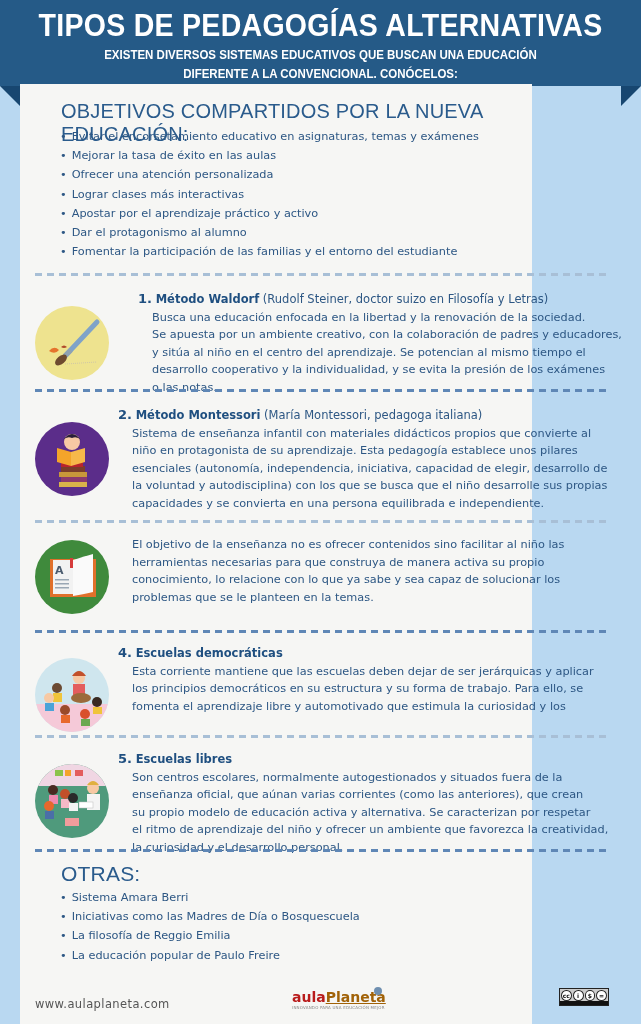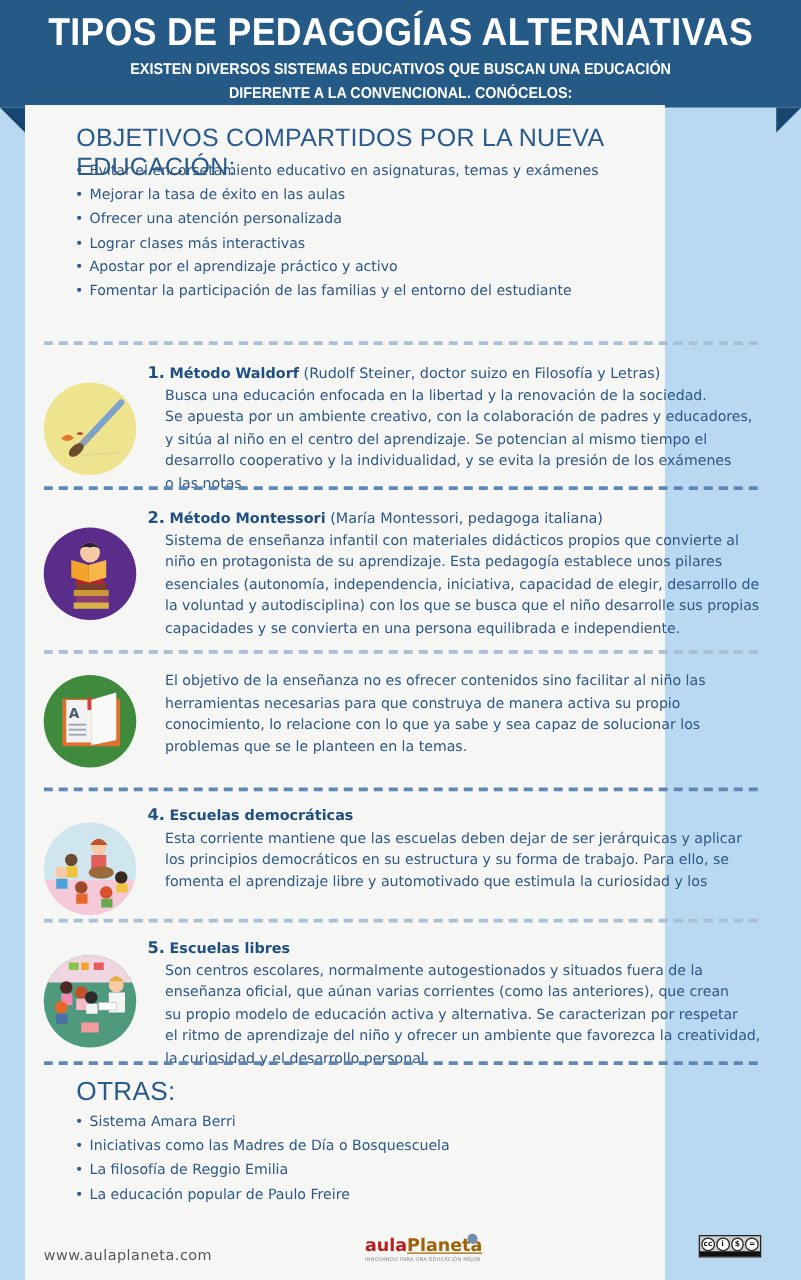--- a/index.html
+++ b/index.html
@@ -124,37 +124,38 @@
 
 <div class="panel">
 
   <div class="section-title" style="top:16px;">OBJETIVOS COMPARTIDOS POR LA NUEVA EDUCACIÓN:</div>
   <ul class="bullets" style="top:43px;">
     <li><span class="dot">•</span><span>Evitar el encorsetamiento educativo en asignaturas, temas y exámenes</span></li>
     <li><span class="dot">•</span><span>Mejorar la tasa de éxito en las aulas</span></li>
     <li><span class="dot">•</span><span>Ofrecer una atención personalizada</span></li>
     <li><span class="dot">•</span><span>Lograr clases más interactivas</span></li>
     <li><span class="dot">•</span><span>Apostar por el aprendizaje práctico y activo</span></li>
+    <li><span class="dot">•</span><span>Dar el protagonismo al alumno</span></li>
     <li><span class="dot">•</span><span>Fomentar la participación de las familias y el entorno del estudiante</span></li>
   </ul>
 
   <div class="divider" style="top:189px;"></div>
 
   <div class="method" style="top:200px;">
     <div class="icon" style="top:22px;background:#eee38f;">
       <svg width="74" height="74" viewBox="0 0 74 74">
         <line x1="30" y1="50" x2="62" y2="16" stroke="#7fa3c8" stroke-width="5" stroke-linecap="round"></line>
         <line x1="30" y1="50" x2="36" y2="44" stroke="#8fa1b2" stroke-width="5"></line>
         <ellipse cx="26" cy="54" rx="7" ry="4" fill="#6e4a2f" transform="rotate(-40 26 54)"></ellipse>
         <path d="M14 45 q5 -6 10 -1 q-4 5 -10 1z" fill="#e5742d"></path>
         <path d="M26 41 q3 -3 6 0 q-3 2 -6 0z" fill="#b04a2a"></path>
         <line x1="30" y1="58" x2="62" y2="56" stroke="#cfc6a6" stroke-width="1" stroke-dasharray="1 1"></line>
       </svg>
     </div>
-    <div class="text" style="top:6px;">
+    <div class="text" style="top:6px;margin-left:20px;">
       <div class="head"><span class="num">1.</span> <span class="name">Método Waldorf</span><span> (Rudolf Steiner, doctor suizo en Filosofía y Letras)</span></div>
       <div class="body">
         <span>Busca una educación enfocada en la libertad y la renovación de la sociedad.</span>
         <span>Se apuesta por un ambiente creativo, con la colaboración de padres y educadores,</span>
         <span>y sitúa al niño en el centro del aprendizaje. Se potencian al mismo tiempo el</span>
         <span>desarrollo cooperativo y la individualidad, y se evita la presión de los exámenes</span>
         <span>o las notas.</span>
       </div>
     </div>
   </div>

